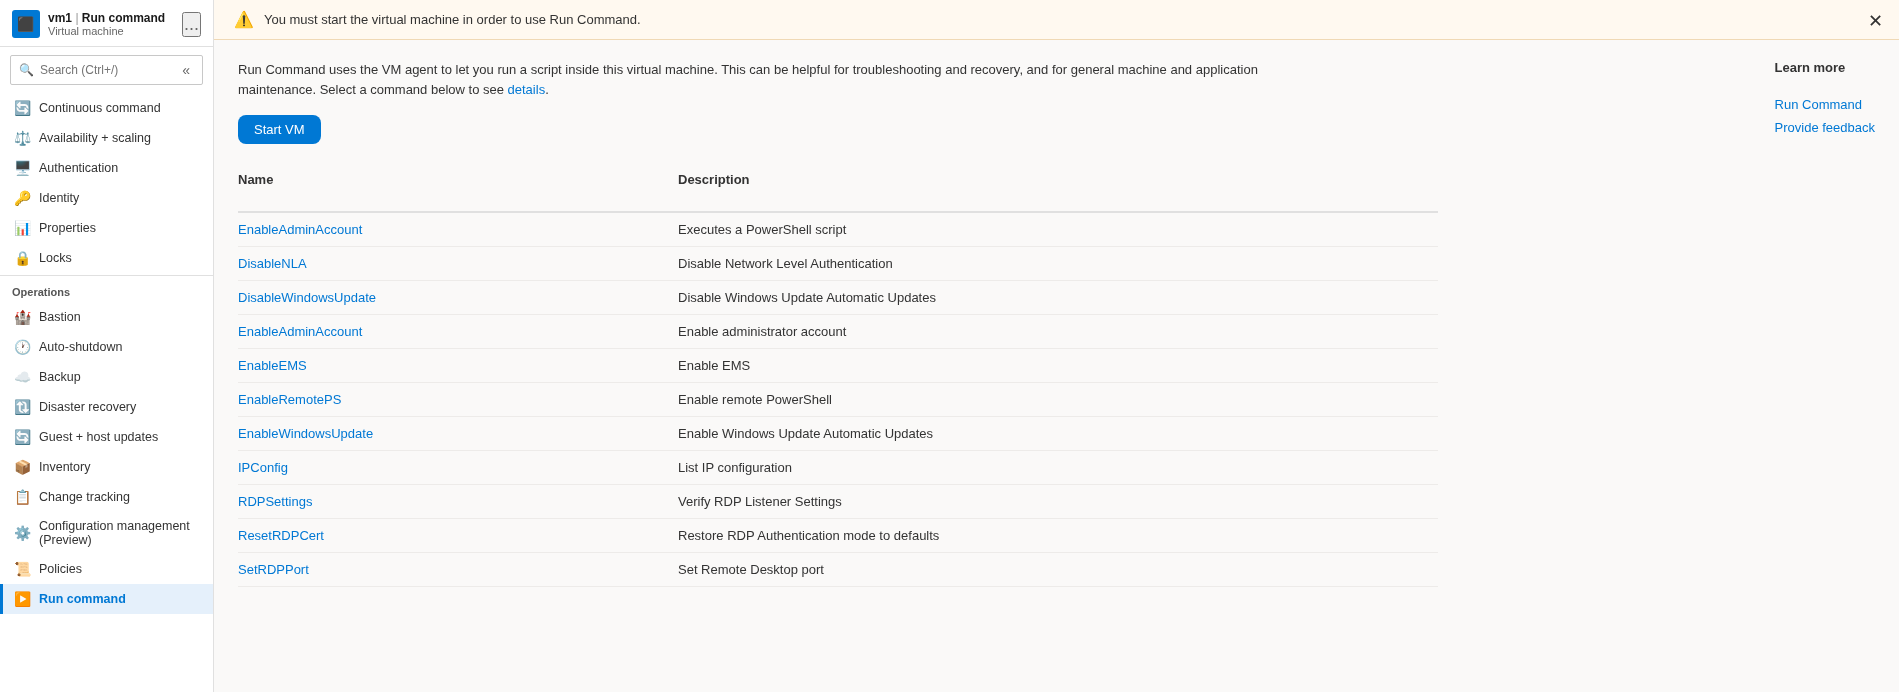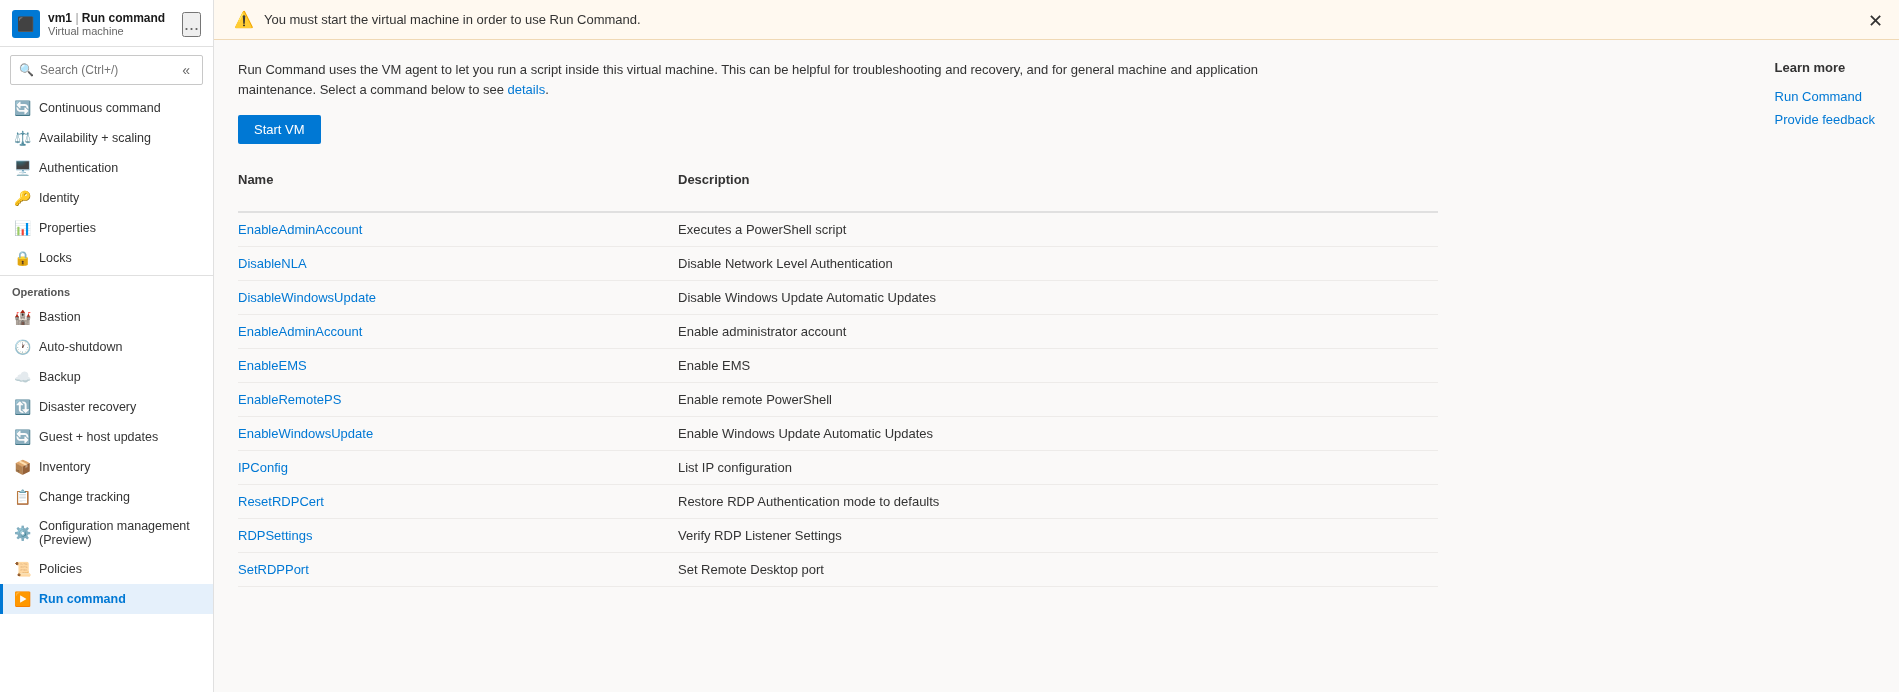--- a/index.html
+++ b/index.html
@@ -175,38 +175,38 @@
 
     .learn-more-panel {
       position: absolute;
       right: 24px;
       top: 20px;
     }
     .learn-more-title {
       font-size: 13px;
       font-weight: 600;
       color: #333;
-      margin-bottom: 10px;
+      margin-bottom: 18px;
     }
     .learn-more-link {
       display: block;
       color: #0078d4;
       font-size: 13px;
       text-decoration: none;
       line-height: 1.8;
     }
 
     .start-vm-btn {
       background: #0078d4;
       color: #fff;
       border: none;
       padding: 7px 16px;
       font-size: 13px;
       cursor: pointer;
-      border-radius: 2px;
+      border-radius: 8px;
       margin-bottom: 20px;
     }
 
     
     .commands-table {
       width: 100%;
       max-width: 1200px;
       border-collapse: collapse;
     }
     .commands-table thead tr {
@@ -384,28 +384,28 @@
           </tr>
           <tr>
             <td class="name-col"><a href="#">EnableWindowsUpdate</a></td>
             <td class="desc-col">Enable Windows Update Automatic Updates</td>
           </tr>
           <tr>
             <td class="name-col"><a href="#">IPConfig</a></td>
             <td class="desc-col">List IP configuration</td>
           </tr>
           <tr>
+            <td class="name-col"><a href="#">RDPSettings</a></td>
+            <td class="desc-col">Verify RDP Listener Settings</td>
+          </tr>
+          <tr>
             <td class="name-col"><a href="#">ResetRDPCert</a></td>
             <td class="desc-col">Restore RDP Authentication mode to defaults</td>
           </tr>
           <tr>
-            <td class="name-col"><a href="#">RDPSettings</a></td>
-            <td class="desc-col">Verify RDP Listener Settings</td>
-          </tr>
-          <tr>
             <td class="name-col"><a href="#">SetRDPPort</a></td>
             <td class="desc-col">Set Remote Desktop port</td>
           </tr>
         </tbody>
     </table>
 
   </div>
 </div>
 
 </body></html>

